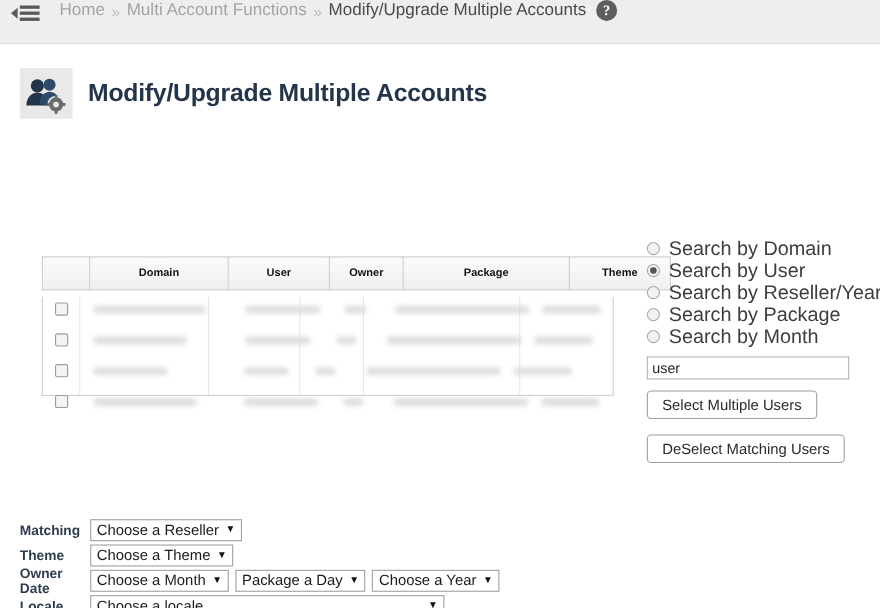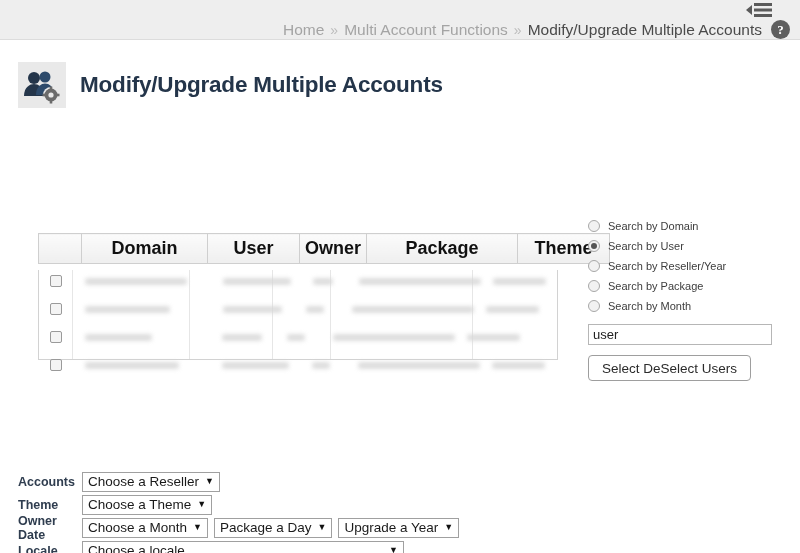--- a/index.html
+++ b/index.html
@@ -14,24 +14,23 @@
     overflow: hidden;
     position: relative;
   }
 
   
   .breadcrumb-bar {
     height: 40px;
     background: #eeeeee;
     border-bottom: 1px solid #dcdcdc;
     display: flex;
-    align-items: flex-end;
+    align-items: flex-start;
     padding: 0 10px;
     box-sizing: border-box;
-    flex-direction: column;
   }
   .menu-toggle {
     width: 30px; height: 24px;
     display: flex; align-items: center;
     margin-right: 14px;
     cursor: pointer;
   }
   .menu-toggle svg { display:block; }
 
   .crumbs {
@@ -106,21 +105,21 @@
   table.accounts {
     border-collapse: collapse;
     width: 517px;
     table-layout: fixed;
     background: #ffffff;
   }
   table.accounts th {
     background: linear-gradient(to bottom,#fbfbfb 0%,#efefef 100%);
     border: 1px solid #cfcfcf;
     height: 29px;
-    font-size: 18px;
+    font-size: 10px;
     font-weight: bold;
     color: #111111;
     padding: 0 4px;
   }
   table.accounts th.sel-col { width: 34px; }
   table.accounts th.c-domain  { width: 117px; }
   table.accounts th.c-user    { width: 83px; }
   table.accounts th.c-owner   { width: 58px; }
   table.accounts th.c-package { width: 142px; }
   table.accounts th.c-theme   { width: 83px; }
@@ -194,21 +193,21 @@
   }
   .radio.checked::after {
     content: "";
     position: absolute;
     left: 2px; top: 2px;
     width: 6px; height: 6px;
     border-radius: 50%;
     background: #555555;
   }
   .radio-label {
-    font-size: 11px;
+    font-size: 18px;
     color: #3d3d3d;
     white-space: nowrap;
   }
   .search-input {
     margin-top: 8px;
     width: 184px;
     height: 21px;
     border: 1px solid #b6b6b6;
     background: #ffffff;
     font-family: "Liberation Sans", sans-serif;
@@ -414,28 +413,31 @@
       <span class="radio-label">Search by Package</span>
     </div>
     <div class="radio-row">
       <span class="radio"></span>
       <span class="radio-label">Search by Month</span>
     </div>
 
     <input class="search-input" type="text" value="user" style="">
 
     <div>
-      <button class="match-btn">Select DeSelect Users</button>
+      <button class="match-btn">Select Multiple Users</button>
+    </div>
+    <div>
+      <button class="match-btn deselect">DeSelect Matching Users</button>
     </div>
   </div>
 
   <div class="options-form">
 
     <div class="form-row">
-      <span class="form-label">Accounts</span>
+      <span class="form-label">Matching</span>
       <span class="sel">
         <span>Choose a Reseller</span>
         <span class="caret">▼</span>
       </span>
     </div>
 
     <div class="form-row">
       <span class="form-label">Theme</span>
       <span class="sel">
         <span>Choose a Theme</span>
@@ -447,21 +449,21 @@
       <span class="form-label">Owner Date</span>
       <span class="sel">
         <span>Choose a Month</span>
         <span class="caret">▼</span>
       </span>
       <span class="sel">
         <span>Package a Day</span>
         <span class="caret">▼</span>
       </span>
       <span class="sel">
-        <span>Upgrade a Year</span>
+        <span>Choose a Year</span>
         <span class="caret">▼</span>
       </span>
     </div>
 
     <div class="form-row">
       <span class="form-label">Locale</span>
       <span class="sel wide">
         <span>Choose a locale …</span>
         <span class="caret">▼</span>
       </span>

